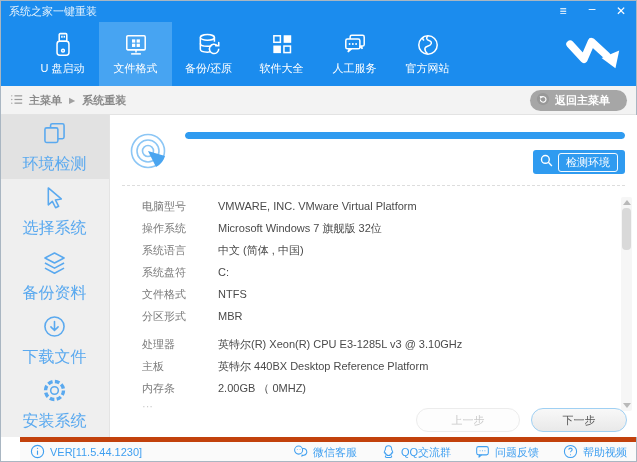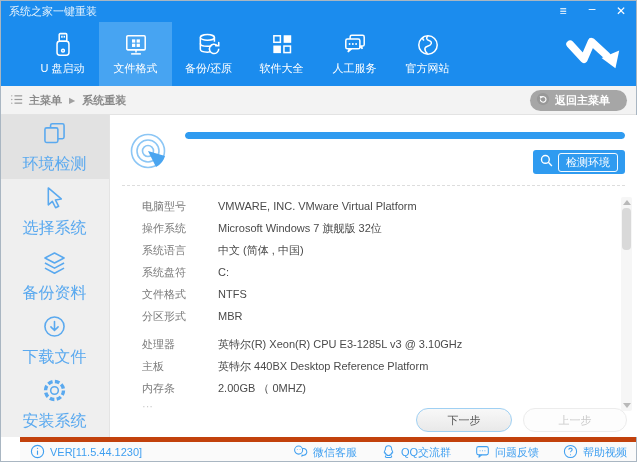--- a/index.html
+++ b/index.html
@@ -308,22 +308,22 @@
         <div class="drow faint">···</div>
       </div>
 
       <div class="vscroll">
         <span class="varrow up"></span>
         <span class="vthumb"></span>
         <span class="varrow down"></span>
       </div>
 
       <div class="footer-buttons">
+        <button class="pill prev-btn">上一步</button>
         <button class="pill next-btn">下一步</button>
-        <button class="pill prev-btn">上一步</button>
       </div>
     </div>
   </div>
 
   <div class="statusbar">
     <span class="ver">
       <span><svg viewBox="0 0 16 16" fill="none" stroke="#3f9ff0" stroke-width="1.2">
             <circle cx="8" cy="8" r="6.5"></circle>
             <line x1="8" y1="7" x2="8" y2="11.5"></line>
             <circle cx="8" cy="4.6" r="0.7" fill="#3f9ff0" stroke="none"></circle>

